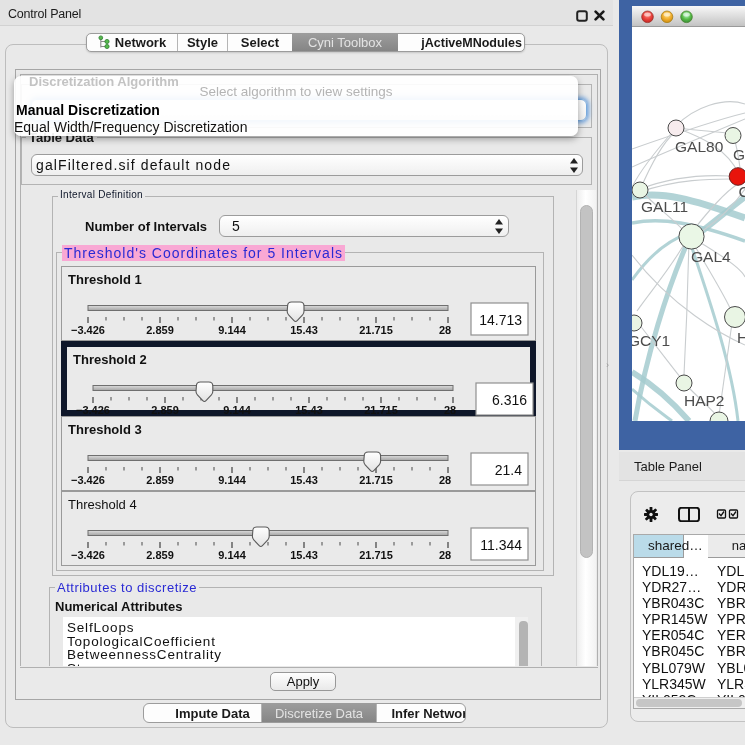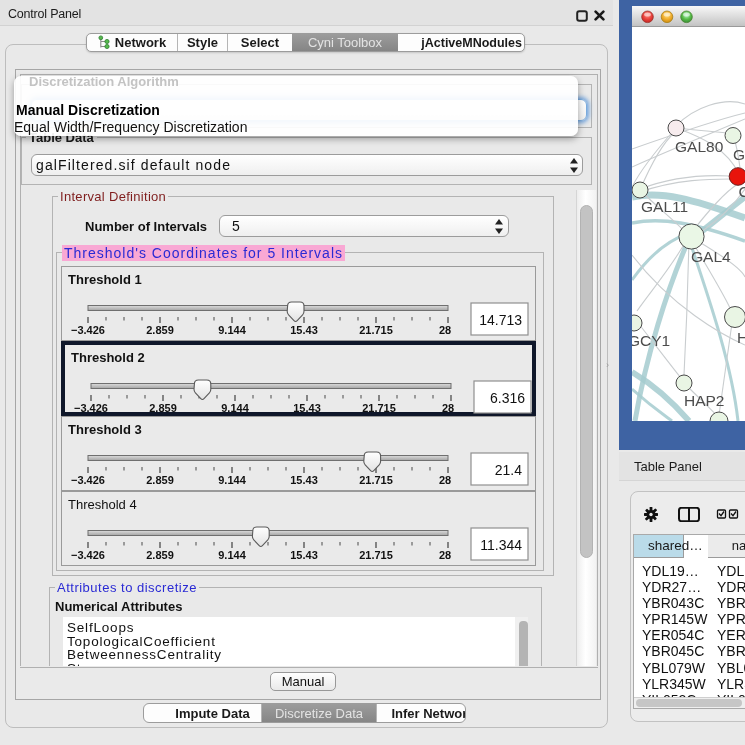--- a/index.html
+++ b/index.html
@@ -52,21 +52,21 @@
   <div class="abs" style="left:36px;top:157px;font-size:14px;letter-spacing:1.1px;color:#111;">galFiltered.sif default node</div>
   <svg class="abs" style="left:569px;top:158px;" width="10" height="15" viewBox="0 0 10 15">
       <path d="M5 0 L9 5.4 H1 Z" fill="#222"></path>
       <path d="M5 15 L1 9.6 H9 Z" fill="#222"></path>
     </svg>
 
   <div class="abs" style="left:576px;top:190px;width:20px;height:478px;background:linear-gradient(90deg,#ededed,#ffffff 45%,#f2f2f2);border-left:1px solid #d5d5d5;"></div>
   <div class="abs" style="left:580px;top:205px;width:13px;height:353px;background:#c3c3c3;border:1px solid #b2b2b2;border-radius:7px;"></div>
 
   <div class="abs" style="left:52px;top:196px;width:502px;height:380px;border:1px solid #b3b3b3;"></div>
-  <div class="abs" style="left:58px;top:189px;font-size:13px;letter-spacing:0.3px;color:#7f1d1d;background:#e9e9e9;padding:0 2px;">Interval Definition</div>
+  <div class="abs" style="left:58px;top:189px;font-size:10px;letter-spacing:0.3px;color:#0f172a;background:#e9e9e9;padding:0 2px;">Interval Definition</div>
 
   <div class="abs" style="left:85px;top:219px;font-size:13px;font-weight:bold;color:#111;">Number of Intervals</div>
   <div class="abs" style="left:219px;top:215px;width:290px;height:22px;background:linear-gradient(#ffffff,#efefef);border:1px solid #9c9c9c;border-radius:6px;"></div>
   <div class="abs" style="left:232px;top:218px;font-size:14px;color:#111;">5</div>
   <svg class="abs" style="left:494px;top:219px;" width="10" height="15" viewBox="0 0 10 15">
       <path d="M5 0 L9 5.4 H1 Z" fill="#222"></path>
       <path d="M5 15 L1 9.6 H9 Z" fill="#222"></path>
     </svg>
 
   <div class="abs" style="left:56px;top:252px;width:488px;height:319px;border:1px solid #b3b3b3;"></div>
@@ -111,21 +111,21 @@
         <text x="98" y="67" font-size="11" font-weight="bold" fill="#111" text-anchor="middle" font-family="Liberation Sans,sans-serif">2.859</text>
         <text x="170" y="67" font-size="11" font-weight="bold" fill="#111" text-anchor="middle" font-family="Liberation Sans,sans-serif">9.144</text>
         <text x="242" y="67" font-size="11" font-weight="bold" fill="#111" text-anchor="middle" font-family="Liberation Sans,sans-serif">15.43</text>
         <text x="314" y="67" font-size="11" font-weight="bold" fill="#111" text-anchor="middle" font-family="Liberation Sans,sans-serif">21.715</text>
         <text x="383" y="67" font-size="11" font-weight="bold" fill="#111" text-anchor="middle" font-family="Liberation Sans,sans-serif">28</text>
       <path d="M 225.5910010819067 39 q 0 -4 4 -4 h 8.4 q 4 0 4 4 v 5.2 q 0 2.2 -1.4 3.8 l -5.4 5.6 q -1.6 1.7 -3.2 0 l -5.4 -5.6 q -1.4 -1.6 -1.4 -3.8 z" fill="url(#thg0)" stroke="#5a5a5a" stroke-width="1.1"></path>
       <rect x="409" y="36" width="57" height="32" fill="#ffffff" stroke="#8f8f8f" stroke-width="1.2"></rect>
       <text x="460" y="58" font-size="14" fill="#111" text-anchor="end" font-family="Liberation Sans,sans-serif">14.713</text>
     </svg>
   </div>
-  <div class="abs" style="left:61px;top:341px;width:475px;height:75px;border:4px solid #0f172a;background:#eaeaea;">
+  <div class="abs" style="left:61px;top:341px;width:475px;height:75px;border:6px solid #0f172a;background:#eaeaea;">
     <div style="position:absolute;left:6px;top:5px;font-size:13px;font-weight:bold;color:#111;">Threshold 2</div>
     <svg style="position:absolute;left:0;top:0;" width="472" height="75" viewBox="0 0 472 75">
       <defs>
           <linearGradient id="thg1" x1="0" y1="0" x2="0" y2="1">
             <stop offset="0" stop-color="#ffffff"></stop>
             <stop offset="1" stop-color="#e2e2e2"></stop>
           </linearGradient>
       <linearGradient id="trk1" x1="0" y1="0" x2="0" y2="1">
             <stop offset="0" stop-color="#dcdcdc"></stop>
             <stop offset="1" stop-color="#a4a4a4"></stop>
@@ -262,24 +262,25 @@
   <div class="abs" style="left:55px;top:599px;font-size:13px;font-weight:bold;color:#111;">Numerical Attributes</div>
   <div class="abs" style="left:63px;top:617px;width:454px;height:49px;background:#fff;overflow:hidden;">
     <div style="position:absolute;left:4px;top:4px;font-size:13.5px;letter-spacing:0.8px;color:#111;line-height:13.7px;">SelfLoops<br>TopologicalCoefficient<br>BetweennessCentrality<br>Stress</div>
   </div>
   <div class="abs" style="left:515px;top:617px;width:13px;height:50px;background:#f0f0f0;"></div>
   <div class="abs" style="left:519px;top:621px;width:8.5px;height:46px;background:#b4b4b4;border-radius:4px 4px 0 0;"></div>
   <div class="abs" style="left:20px;top:666px;width:578px;height:2px;background:#e9e9e9;border-bottom:1px solid #b0b0b0;"></div>
 
   <div class="abs" style="left:14px;top:76px;width:564px;height:60px;background:rgba(255,255,255,0.92);border-radius:7px;box-shadow:0 3px 7px rgba(0,0,0,0.35);"></div>
   <div class="abs" style="left:29px;top:74px;font-size:13px;font-weight:bold;color:#c3c3c3;">Discretization Algorithm</div>
+  <div class="abs" style="left:14px;top:84px;width:564px;text-align:center;font-size:13.5px;color:#b4b4b4;">Select algorithm to view settings</div>
   <div class="abs" style="left:16px;top:102px;font-size:14px;font-weight:bold;color:#000;">Manual Discretization</div>
   <div class="abs" style="left:14px;top:119px;font-size:14px;color:#111;">Equal Width/Frequency Discretization</div>
 
-  <div class="abs" style="left:270px;top:672px;width:66px;height:19px;background:linear-gradient(#fefefe,#e9e9e9);border:1px solid #989898;border-radius:5px;text-align:center;font-size:13px;color:#111;line-height:17px;">Manual</div>
+  <div class="abs" style="left:270px;top:672px;width:66px;height:19px;background:linear-gradient(#fefefe,#e9e9e9);border:1px solid #989898;border-radius:5px;text-align:center;font-size:13px;color:#111;line-height:17px;">Apply</div>
 
   <div class="abs" style="left:143px;top:703px;width:323px;height:20px;background:#fdfdfd;border:1px solid #9c9c9c;border-radius:6px;display:flex;align-items:center;overflow:hidden;white-space:nowrap;padding-left:20px;">
     <div style="flex:none;width:97px;height:100%;display:flex;align-items:center;justify-content:center;font-size:13px;font-weight:600;color:#1a1a1a;">Impute Data</div>
     <div style="flex:none;width:1px;height:100%;background:#b5b5b5;"></div>
     <div style="flex:none;width:114px;height:100%;display:flex;align-items:center;justify-content:center;font-size:13px;font-weight:400;color:#e3e3e3;background:linear-gradient(#9c9c9c,#868686);">Discretize Data</div>
     <div style="flex:none;width:1px;height:100%;background:#b5b5b5;"></div>
     <div style="flex:none;width:112px;height:100%;display:flex;align-items:center;justify-content:center;font-size:13px;font-weight:600;color:#1a1a1a;">Infer Network</div>
   </div>
 
   <div class="abs" style="left:606px;top:360px;font-size:9px;color:#9a9a9a;">›</div>

